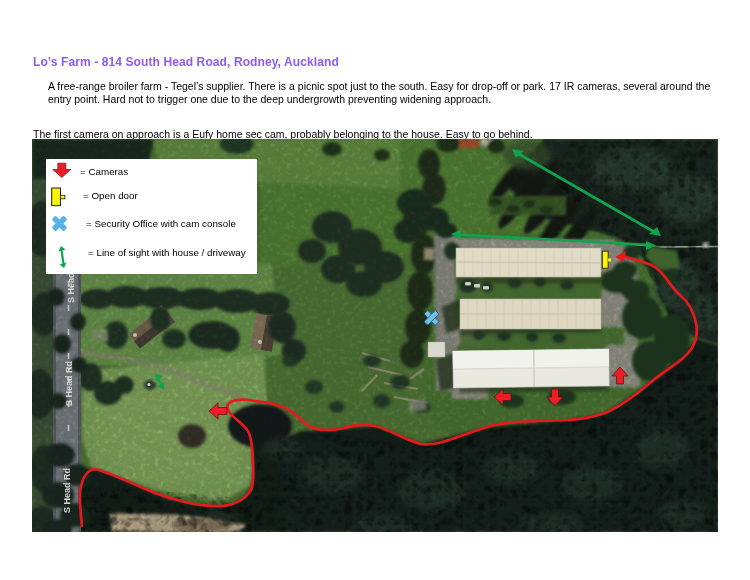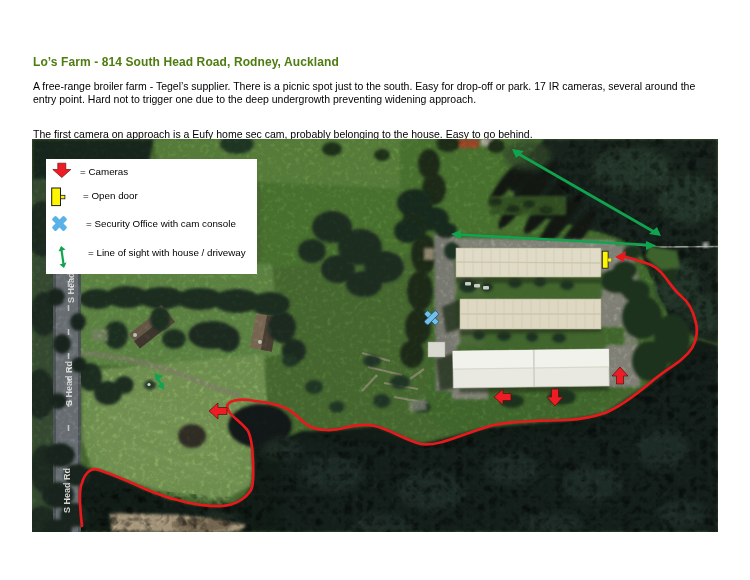--- a/index.html
+++ b/index.html
@@ -1,25 +1,25 @@
 <!DOCTYPE html>
 <html><head>
 <meta charset="utf-8">
 <style>
   html,body{margin:0;padding:0;}
   body{width:750px;height:580px;background:#ffffff;font-family:"Liberation Sans",sans-serif;position:relative;overflow:hidden;}
-  .title{position:absolute;left:33px;top:55px;font-size:12px;font-weight:bold;color:#4d7c0f;letter-spacing:0.1px;}
+  .title{position:absolute;left:33px;top:55px;font-size:12px;font-weight:bold;color:#8b5cf6;letter-spacing:0.1px;}
   .para{position:absolute;left:33px;width:688px;font-size:10.5px;color:#000;line-height:12.6px;}
 </style>
 </head>
 <body>
 
 <div class="title">Lo’s Farm - 814 South Head Road, Rodney, Auckland</div>
 
-<div class="para" style="top:80px;">A free-range broiler farm - Tegel’s supplier. There is a picnic spot just to the south. Easy for drop-off or park. 17 IR cameras, several around the entry point. Hard not to trigger one due to the deep undergrowth preventing widening approach.</div>
+<div class="para" style="top:80px;margin-left:15px;">A free-range broiler farm - Tegel’s supplier. There is a picnic spot just to the south. Easy for drop-off or park. 17 IR cameras, several around the entry point. Hard not to trigger one due to the deep undergrowth preventing widening approach.</div>
 
 <div class="para" style="top:128px;">The first camera on approach is a Eufy home sec cam, probably belonging to the house. Easy to go behind.</div>
 
 <svg style="position:absolute;left:32px;top:139px;" width="686" height="393" viewBox="0 0 686 393">
   <defs>
     <filter id="soft" x="-20%" y="-20%" width="140%" height="140%">
         <feGaussianBlur stdDeviation="1.6"></feGaussianBlur>
       </filter>
     <filter id="soft2" x="-20%" y="-20%" width="140%" height="140%">
         <feGaussianBlur stdDeviation="3"></feGaussianBlur>

